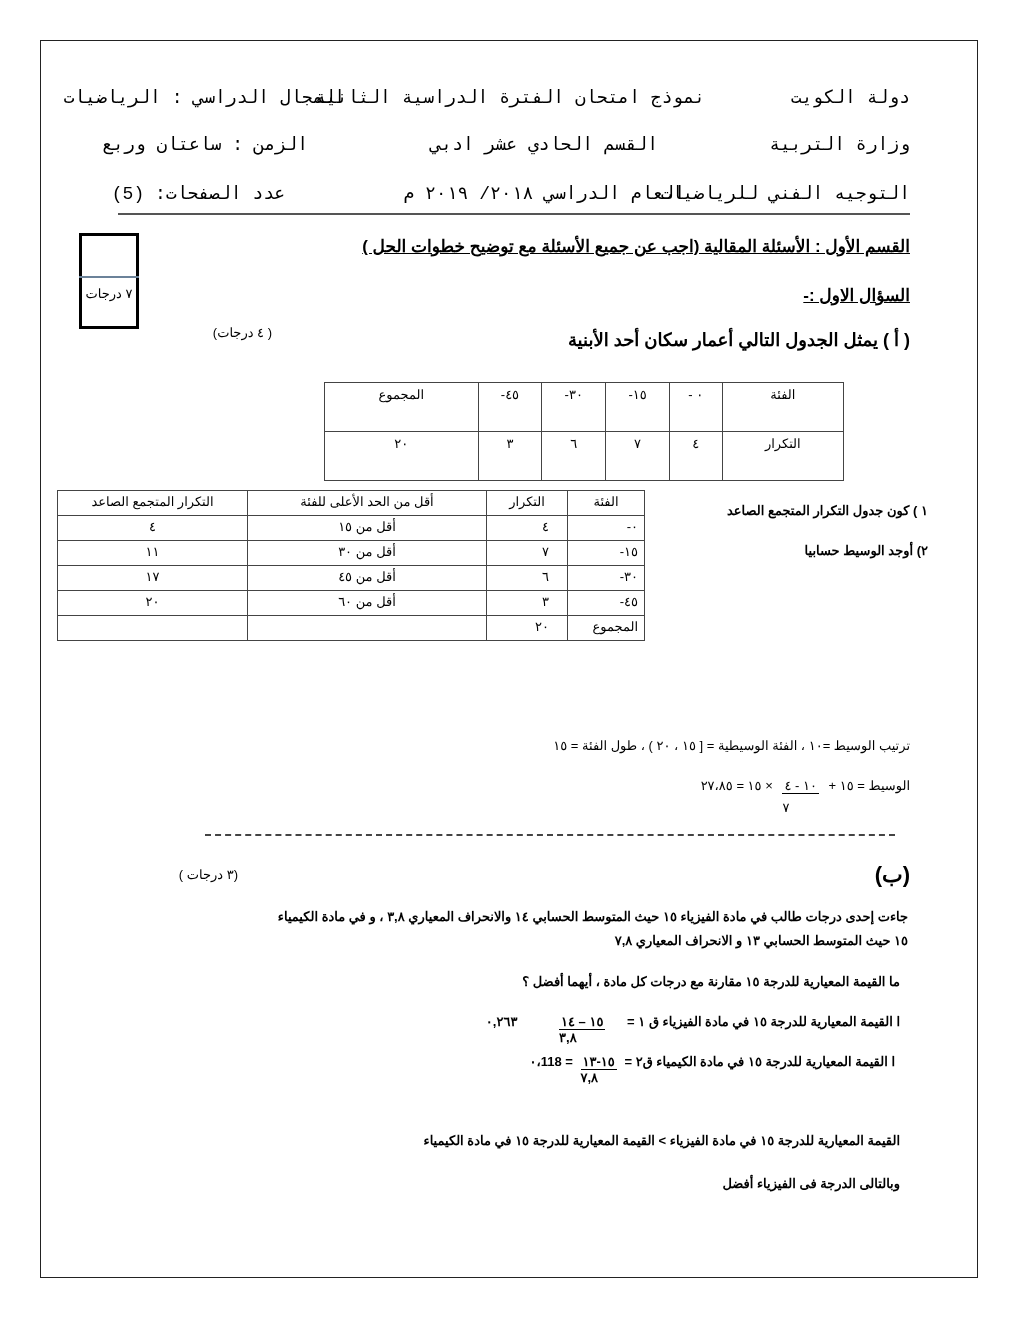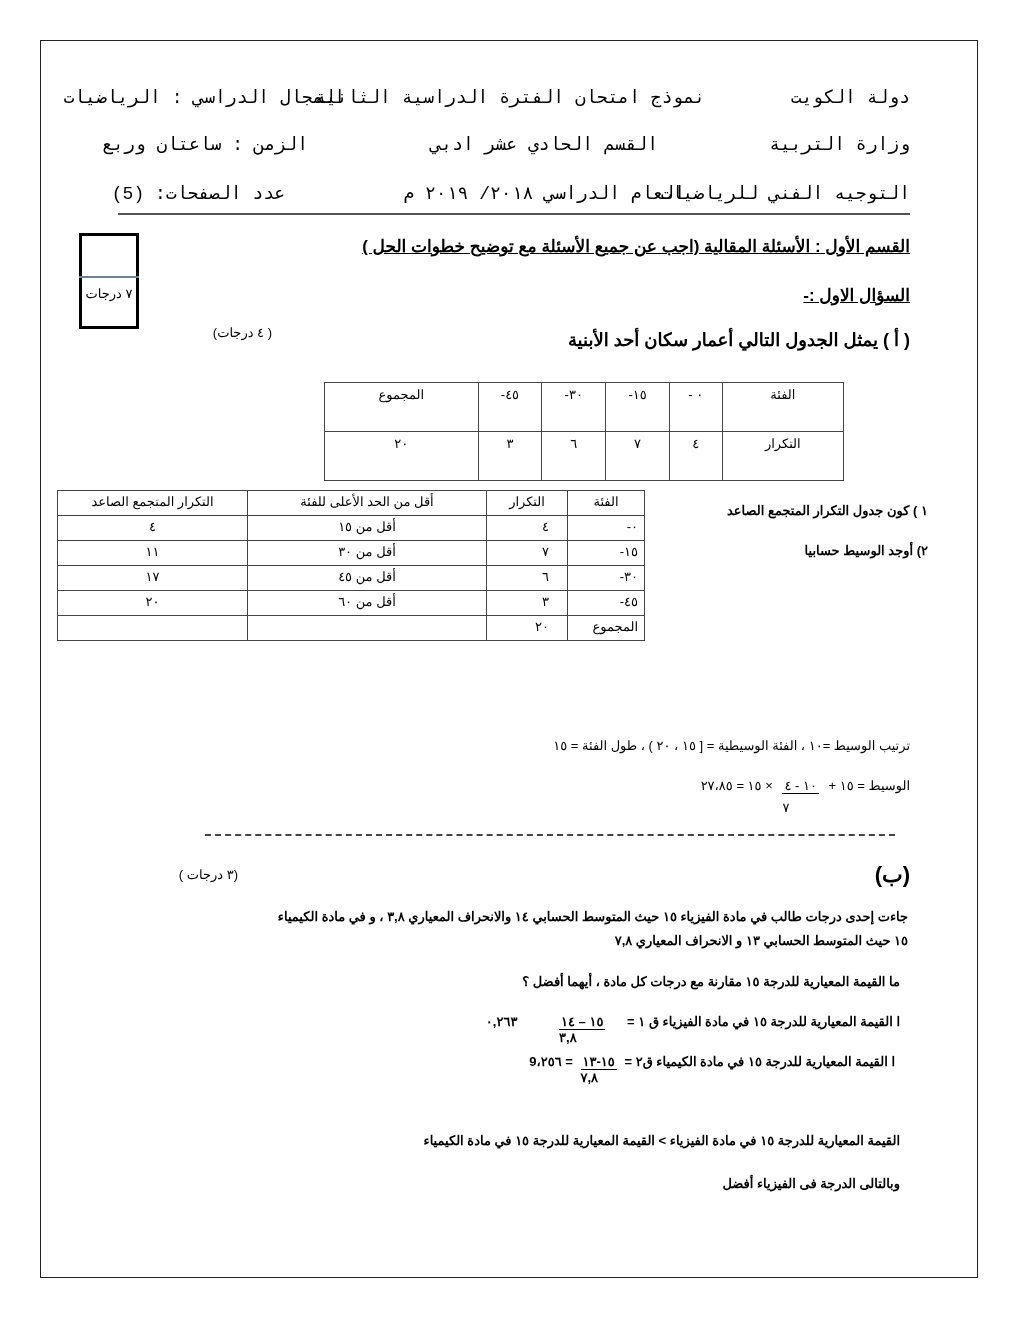--- a/index.html
+++ b/index.html
@@ -150,17 +150,17 @@
   </span>
   <span style="margin-right:20px;">٠,٢٦٣</span>
 </div>
 
 <div class="abs bold" style="right:125px; top:1054px; font-size:13px;">
   <span>ا القيمة المعيارية للدرجة ١٥ في مادة الكيمياء  ق٢ =</span>
   <span class="frac" style="margin:0 4px;">
     <span class="num" style="display:block;">١٥-١٣</span>
     <span style="display:block;">٧,٨</span>
   </span>
-  <span>=  9،٢٥٦</span>
+  <span>=  ٠،118</span>
 </div>
 
 <div class="abs bold" style="right:120px; top:1133px; font-size:13px;">القيمة المعيارية للدرجة ١٥ في مادة الفيزياء  &gt;   القيمة المعيارية للدرجة ١٥ في مادة الكيمياء</div>
 <div class="abs bold" style="right:120px; top:1176px; font-size:13px;">وبالتالى الدرجة فى الفيزياء أفضل</div>
 
 </body></html>

